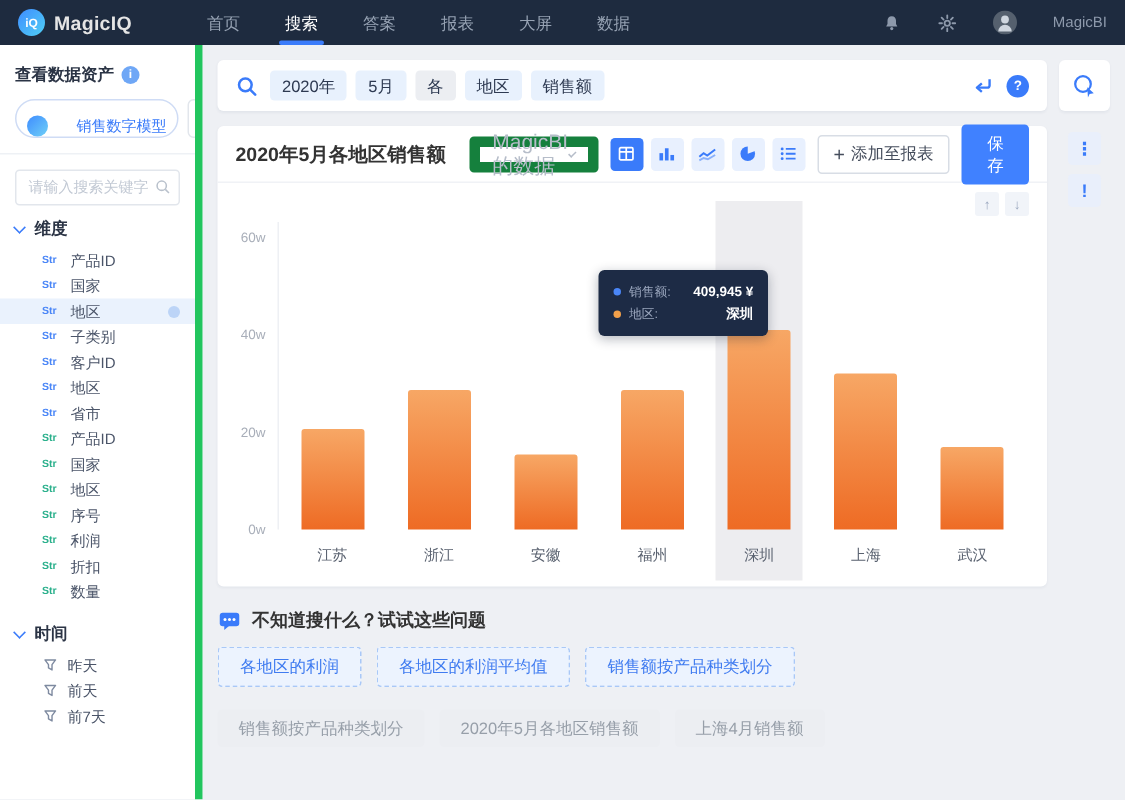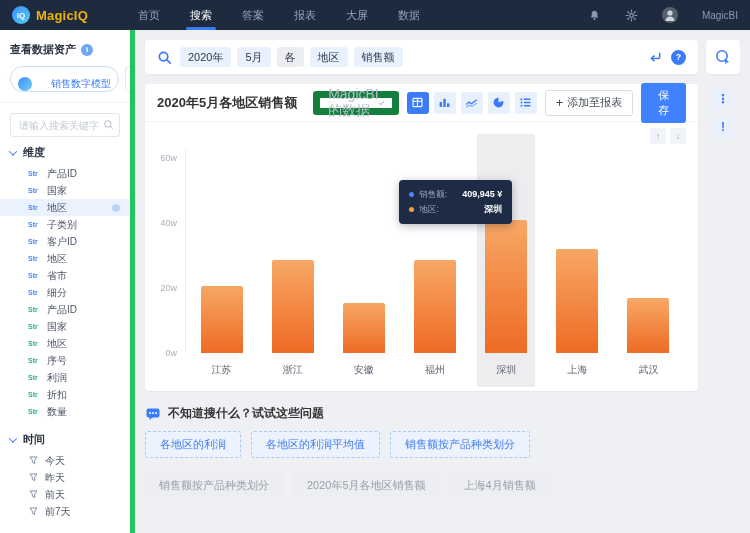--- a/index.html
+++ b/index.html
@@ -4,21 +4,21 @@
 <style>
   * { box-sizing: border-box; margin: 0; padding: 0; }
   html,body { width:750px; height:533px; overflow:hidden; }
   body { font-family:"Liberation Sans","DejaVu Sans",sans-serif; background:#eef0f4; color:#333; }
 
   
   .navbar { height:30px; background:#1e2b3f; display:flex; align-items:center; padding:0 12px; }
   .logo { display:flex; align-items:center; gap:6px; margin-right:48px; }
   .logo-mark { width:18px; height:18px; border-radius:50%; background:linear-gradient(135deg,#3f8cff,#4fd0f5);
                color:#fff; font-size:8px; font-weight:bold; display:flex; align-items:center; justify-content:center; }
-  .logo-text { color:#eab308; font-weight:bold; font-size:13px; letter-spacing:.2px; }
+  .logo-text { color:#e5e5e5; font-weight:bold; font-size:13px; letter-spacing:.2px; }
   .nav-menu { display:flex; gap:26px; align-self:stretch; align-items:stretch; }
   .nav-item { color:#97a3b4; font-size:11px; display:flex; align-items:center; position:relative; cursor:pointer; padding:0 2px; }
   .nav-item.active { color:#fff; }
   .nav-item.active::after { content:""; position:absolute; left:50%; transform:translateX(-50%); bottom:0;
                             width:30px; height:3px; background:#3a7bfa; border-radius:2px; }
   .nav-right { margin-left:auto; display:flex; align-items:center; gap:24px; }
   .nav-user { color:#8d99ab; font-size:10px; }
 
   
   .app { display:flex; height:503px; }
@@ -235,25 +235,20 @@
         <div class="tree-item blue">
           <span class="prefix">Str</span>
           <span>地区</span>
 
         </div>
         <div class="tree-item blue">
           <span class="prefix">Str</span>
           <span>省市</span>
 
         </div>
-        <div class="tree-item blue">
-          <span class="prefix">Str</span>
-          <span>细分</span>
-
-        </div>
         <div class="tree-item green">
           <span class="prefix">Str</span>
           <span>产品ID</span>
 
         </div>
         <div class="tree-item green">
           <span class="prefix">Str</span>
           <span>国家</span>
 
         </div>
@@ -283,26 +278,20 @@
 
         </div>
       </div>
 
     <div class="tree-head" style="margin-top:12px">
       <span class="chev"></span>
       <span>时间</span>
     </div>
     <div>
 
-    <div class="time-item">
-          <svg width="11" height="11" viewBox="0 0 14 14">
-            <path d="M2.5 2.5 H11.5 L8.5 6.5 V11 L5.5 9.3 V6.5 Z" fill="none" stroke="#7e8aa0" stroke-width="1.2" stroke-linejoin="round"></path>
-          </svg>
-          <span>今天</span>
-        </div>
         <div class="time-item">
           <svg width="11" height="11" viewBox="0 0 14 14">
             <path d="M2.5 2.5 H11.5 L8.5 6.5 V11 L5.5 9.3 V6.5 Z" fill="none" stroke="#7e8aa0" stroke-width="1.2" stroke-linejoin="round"></path>
           </svg>
           <span>昨天</span>
         </div>
         <div class="time-item">
           <svg width="11" height="11" viewBox="0 0 14 14">
             <path d="M2.5 2.5 H11.5 L8.5 6.5 V11 L5.5 9.3 V6.5 Z" fill="none" stroke="#7e8aa0" stroke-width="1.2" stroke-linejoin="round"></path>
           </svg>

